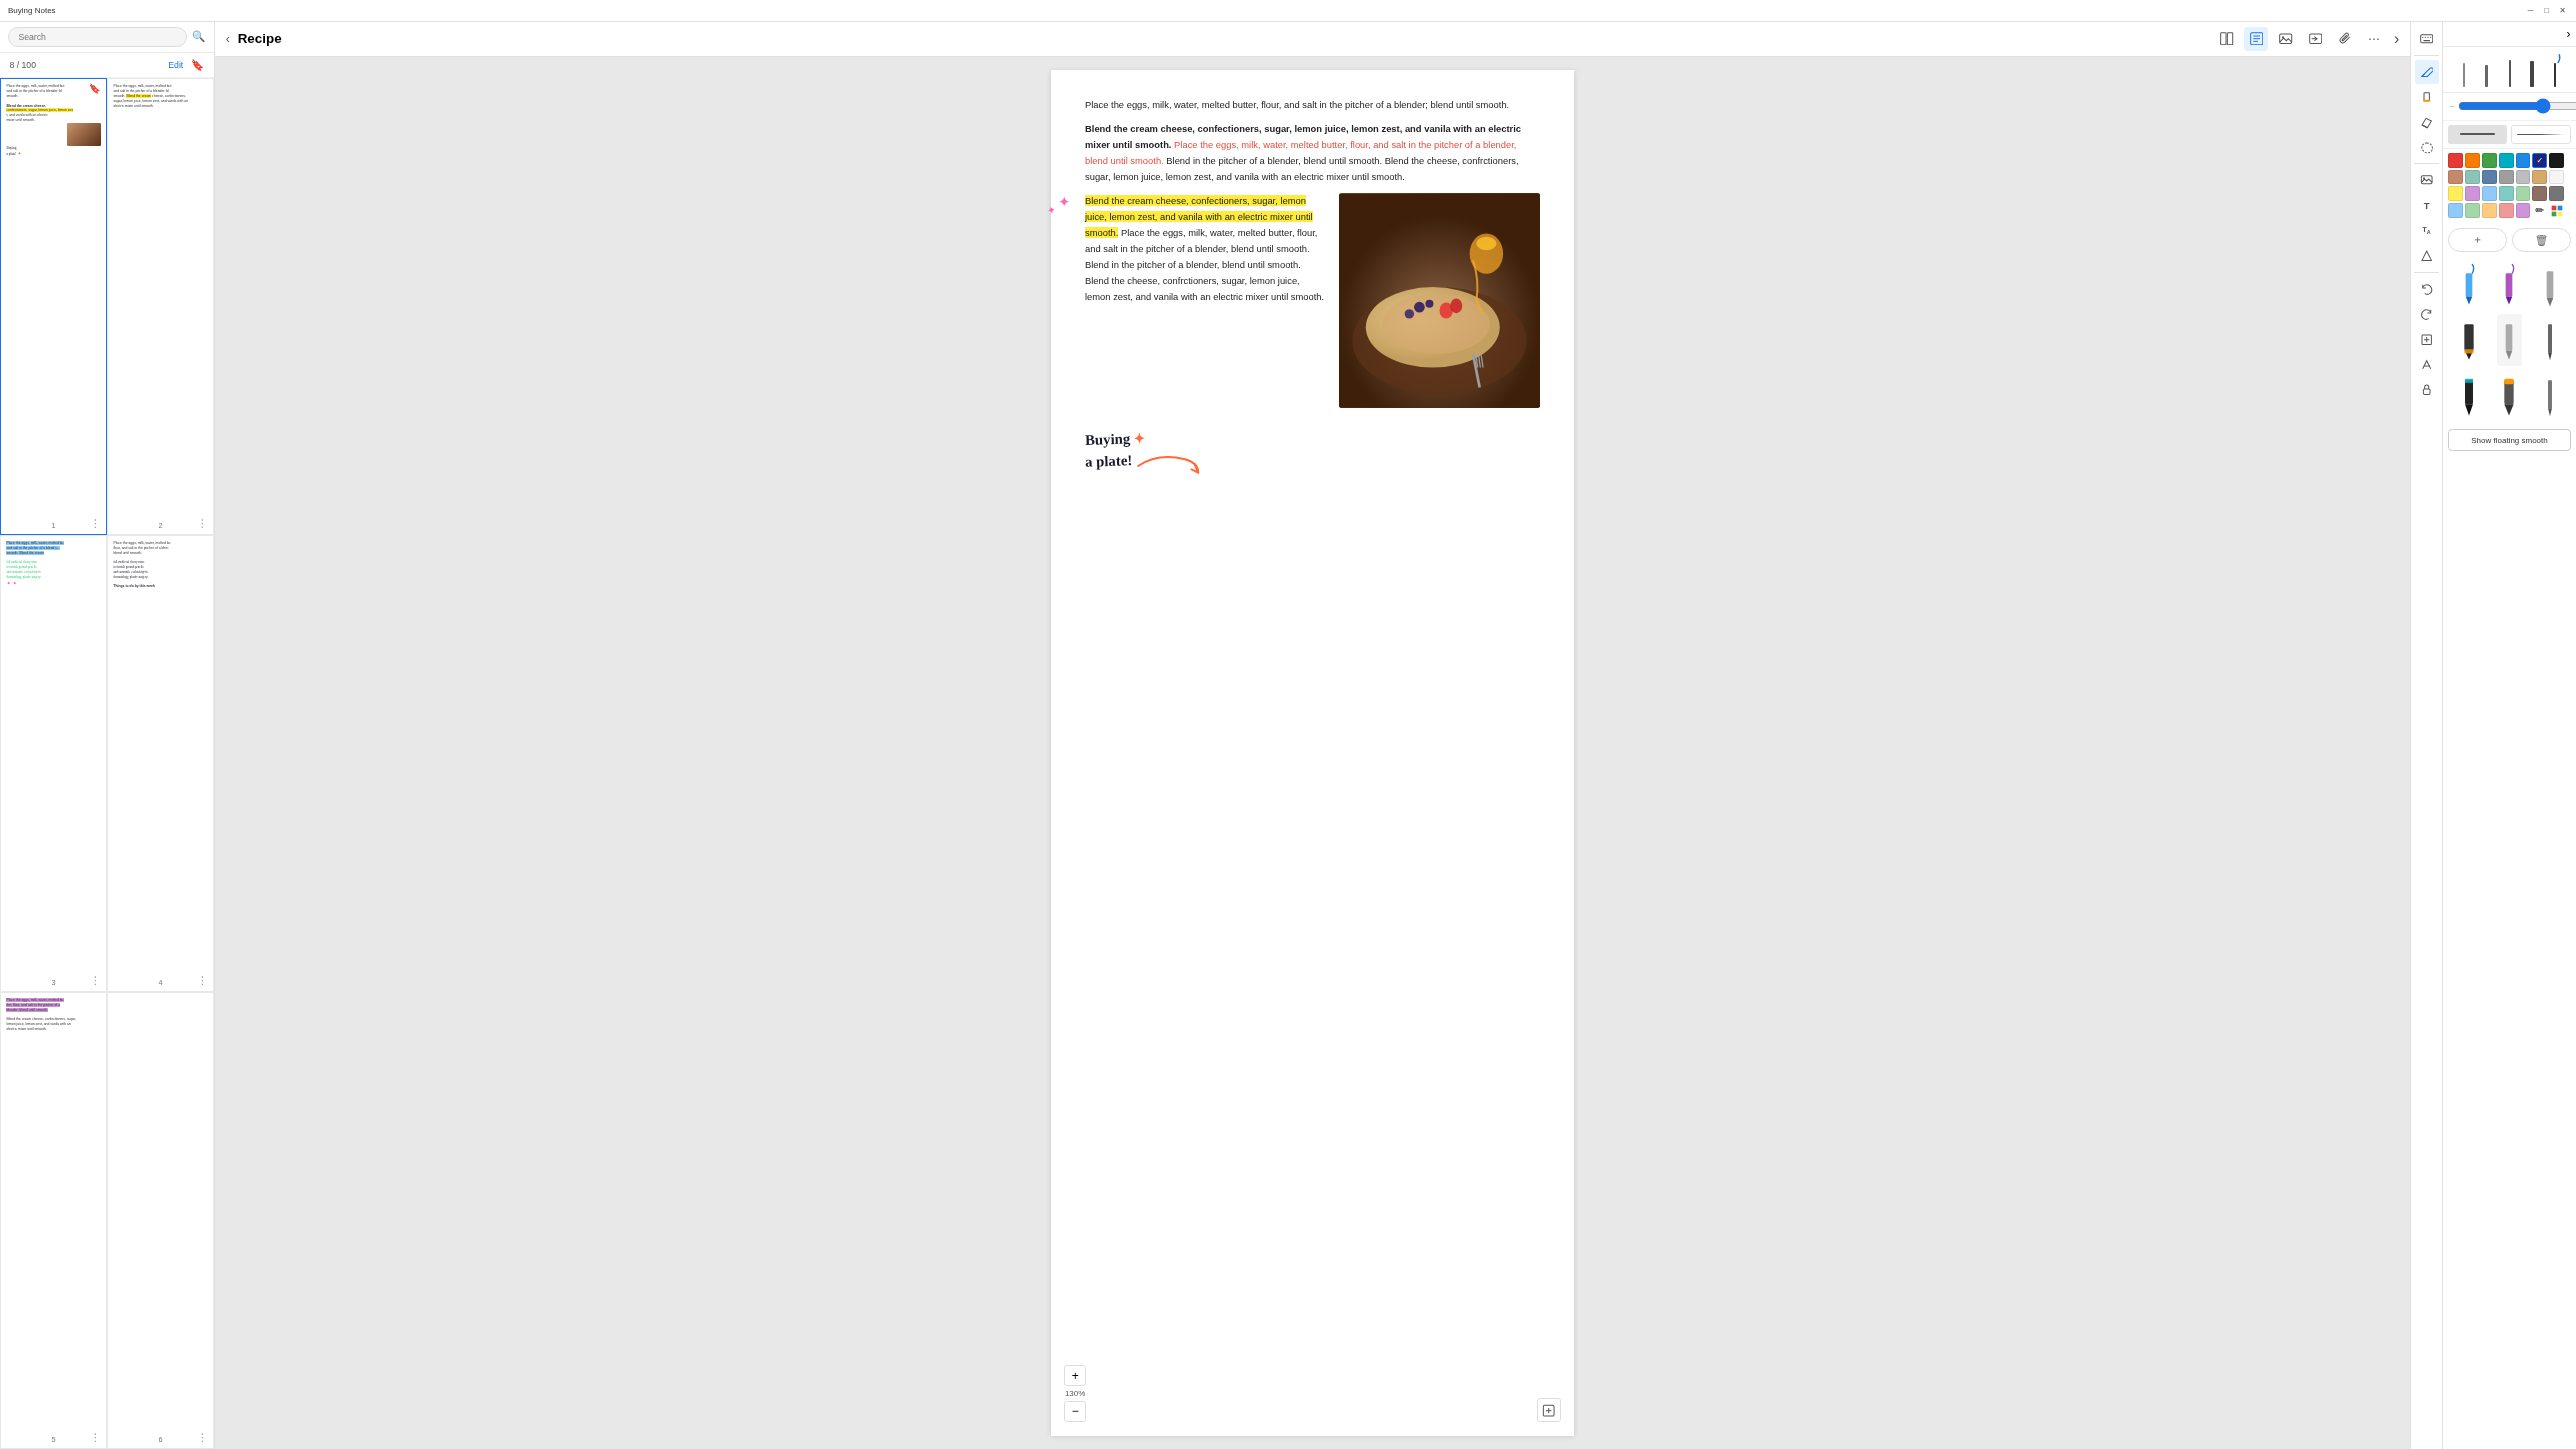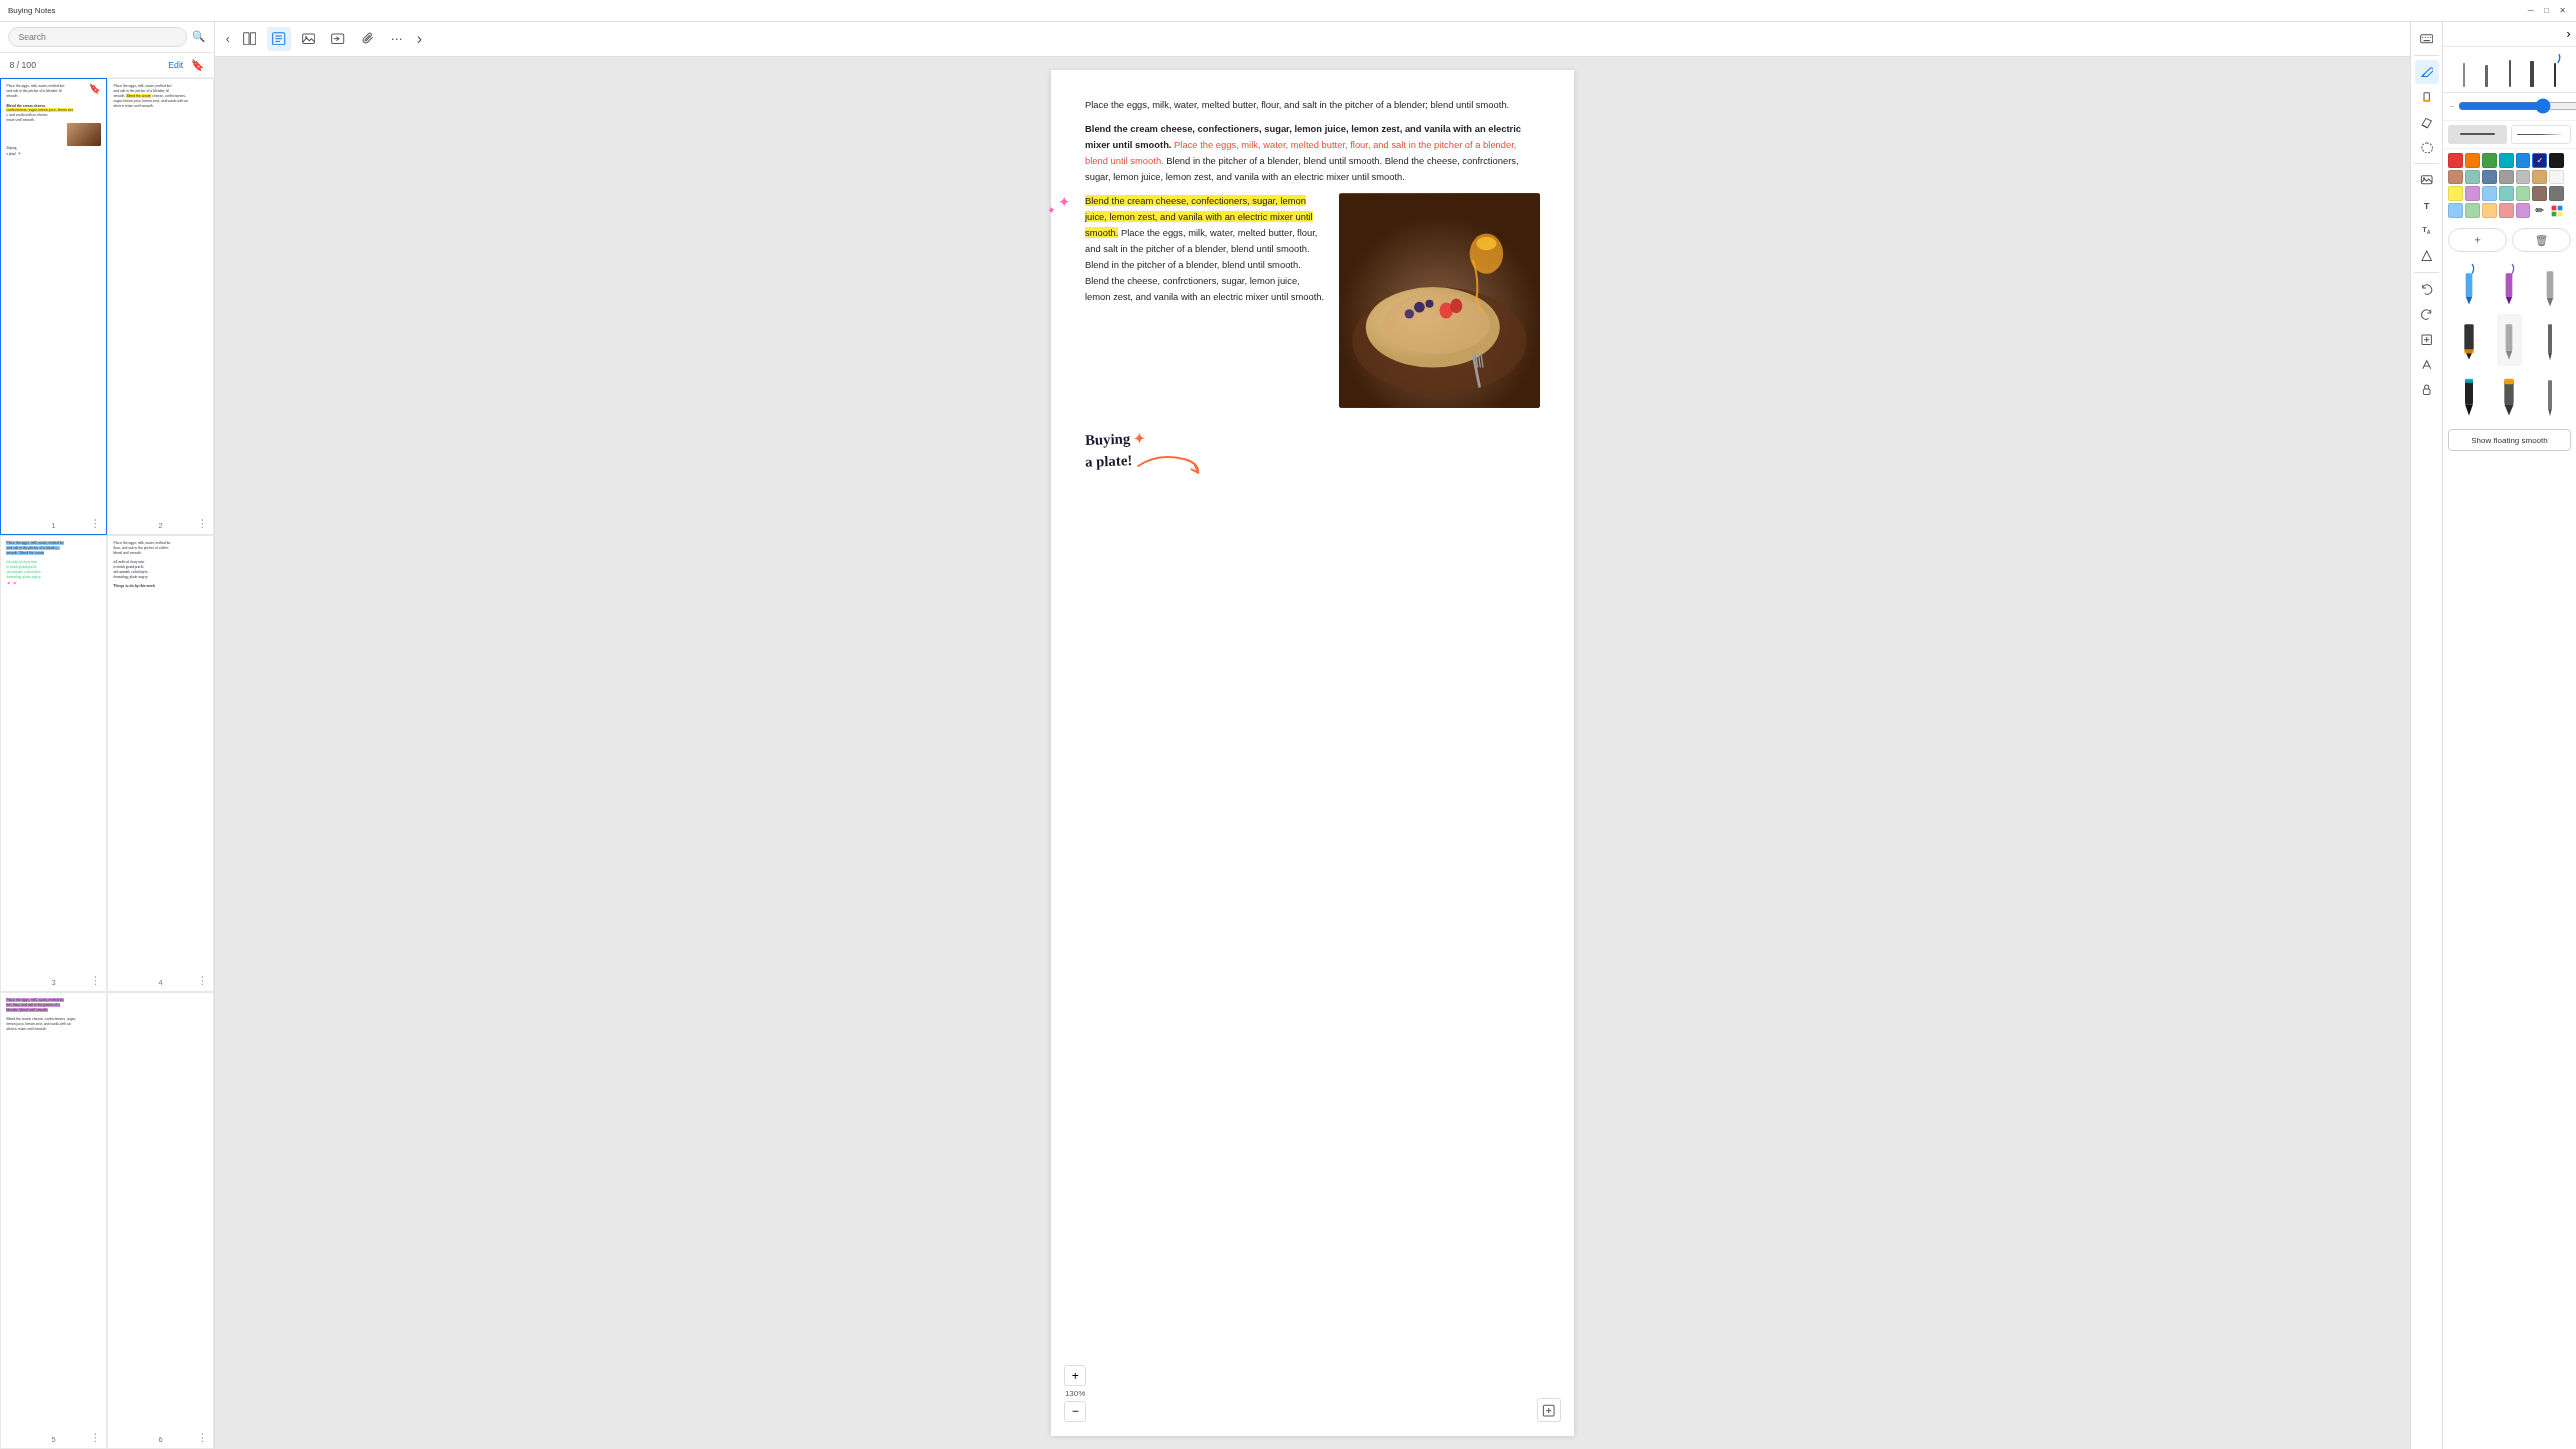--- a/index.html
+++ b/index.html
@@ -472,20 +472,21 @@
         <span class="thumbnail-more">⋮</span>
       </div>
 
     </div>
   </div>
 
   <div class="main-area">
 
     <div class="main-toolbar">
       <button class="back-btn">‹</button>
+      <span class="main-title">Recipe</span>
       <div class="toolbar-icons">
         <button class="toolbar-icon-btn" title="Panel view">
           <svg width="13.4" height="13.4" viewBox="0 0 20 20">
               <rect x="1" y="1" width="8" height="18" rx="1" fill="none" stroke="#555" stroke-width="1.5"></rect>
               <rect x="11" y="1" width="8" height="18" rx="1" fill="none" stroke="#555" stroke-width="1.5"></rect>
             </svg>
         </button>
         <button class="toolbar-icon-btn active" title="Note view">
           <svg width="13.4" height="13.4" viewBox="0 0 20 20">
               <rect x="1" y="1" width="18" height="18" rx="2" fill="none" stroke="#1a73e8" stroke-width="1.5"></rect>

